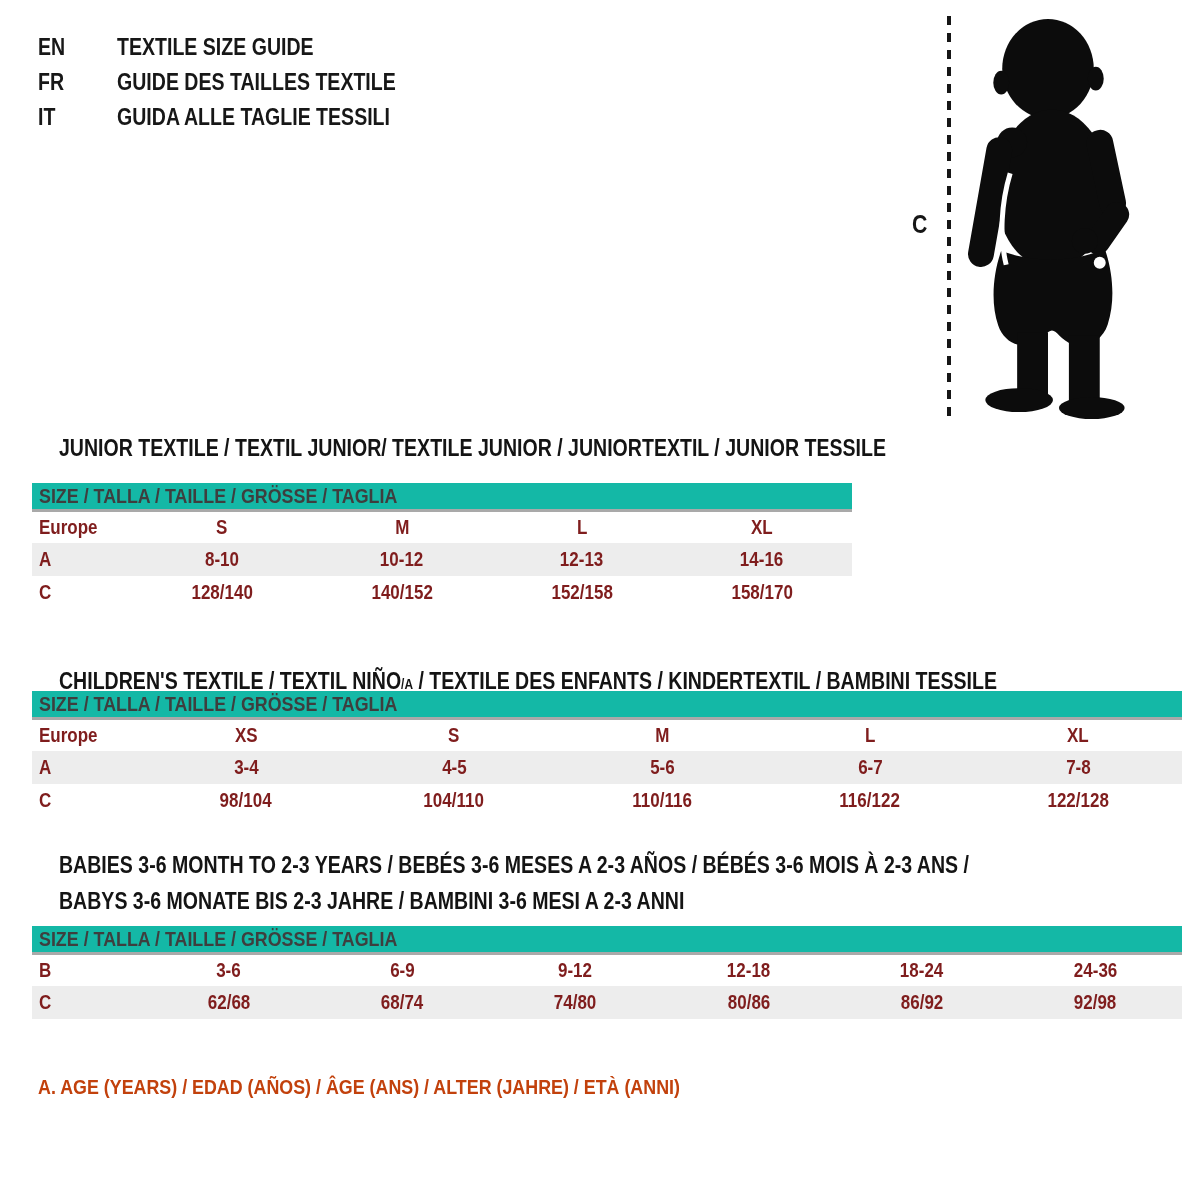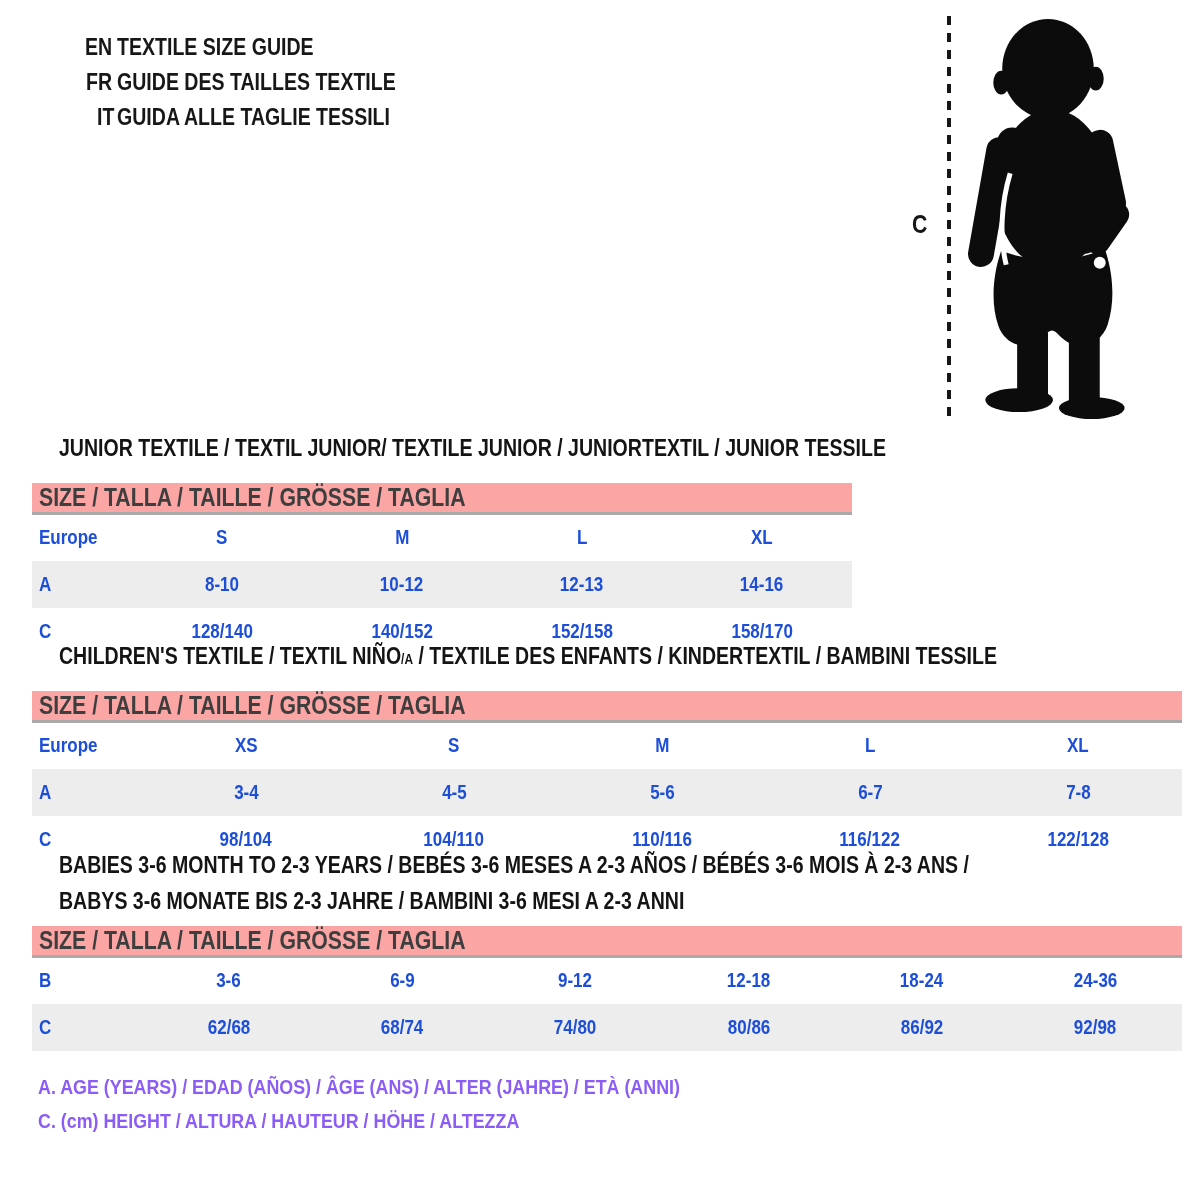--- a/index.html
+++ b/index.html
@@ -9,59 +9,59 @@
     position:relative; width:1200px; height:1200px; background:#ffffff;
     font-family:"Liberation Sans", sans-serif; font-weight:bold; color:#171717;
     overflow:hidden;
   }
   
   .sq  { display:inline-block; transform:scaleX(0.85); transform-origin:0 50%; white-space:nowrap; }
   .sqc { display:inline-block; transform:scaleX(0.85); transform-origin:50% 50%; white-space:nowrap; }
 
   
   .lang-list { position:absolute; left:38px; top:30px; }
-  .lang-row  { height:35px; display:flex; align-items:center; font-size:23px;text-align:right; }
+  .lang-row  { height:35px; display:flex; align-items:center; font-size:23px; }
   .lang-code { display:inline-block; width:79px; }
 
   
   .c-line {
     position:absolute; left:947px; top:16px; width:4px; height:400px;
     background:repeating-linear-gradient(to bottom, #161616 0 9px, transparent 9px 17px);
   }
   .c-label { position:absolute; left:912px; top:210px; font-size:25px; color:#161616; }
   .figure-svg { position:absolute; left:955px; top:12px; }
 
   
   .sec-title { position:absolute; left:38px; font-size:23px; color:#141414; white-space:nowrap;margin-left:21px; }
   #title-junior   { top:435px; }
-  #title-children { top:643px; }
+  #title-children { top:668px; }
   #title-babies   { top:847px; line-height:36px;text-decoration:underline; }
   .subsmall { font-size:14px; }
 
   
   .size-table { position:absolute; border-collapse:collapse; table-layout:fixed; }
   .t1 { left:32px; top:483px; width:820px; }
   .t2 { left:32px; top:691px; width:1150px; }
   .t3 { left:32px; top:926px; width:1150px; }
   .t1 col.lab { width:100px; }
   .t2 col.lab, .t3 col.lab { width:110px; }
   .size-table th.bar {
-    background:#fca5a5; border-bottom:3px solid #a9a9a9;
+    background:#14b8a6; border-bottom:3px solid #a9a9a9;
     height:27px; text-align:left; padding:0 0 0 7px;
-    font-size:25px; color:#3e3e3e; font-weight:bold;
+    font-size:21px; color:#3e3e3e; font-weight:bold;
   }
   .size-table td {
-    height:47px; text-align:center; font-size:20px; color:#1d4ed8; padding:0;
+    height:33px; text-align:center; font-size:20px; color:#7f1d1d; padding:0;
     vertical-align:middle;
   }
   .size-table td.lbl { text-align:left; padding-left:7px; }
   .r-alt { background:#ededed; }
 
   
-  .legend { position:absolute; left:38px; top:1070px; font-size:21px; line-height:34px; color:#8b5cf6; }
+  .legend { position:absolute; left:38px; top:1070px; font-size:21px; line-height:34px; color:#c2410c; }
 </style>
 </head>
 <body>
 
 <div class="page">
 
   <div class="lang-list">
     <div class="lang-row">
       <span class="lang-code"><span class="sq">EN</span></span>
       <span class="sq">TEXTILE SIZE GUIDE</span>
@@ -229,16 +229,15 @@
         <td><span class="sqc">74/80</span></td>
         <td><span class="sqc">80/86</span></td>
         <td><span class="sqc">86/92</span></td>
         <td><span class="sqc">92/98</span></td>
       </tr>
     </tbody>
   </table>
 
   <div class="legend">
     <div><span class="sq">A. AGE (YEARS) / EDAD (AÑOS) / ÂGE (ANS) / ALTER (JAHRE) / ETÀ (ANNI)</span></div>
-    <div><span class="sq">C. (cm) HEIGHT / ALTURA / HAUTEUR / HÖHE / ALTEZZA</span></div>
   </div>
 
 </div>
 
 </body></html>

